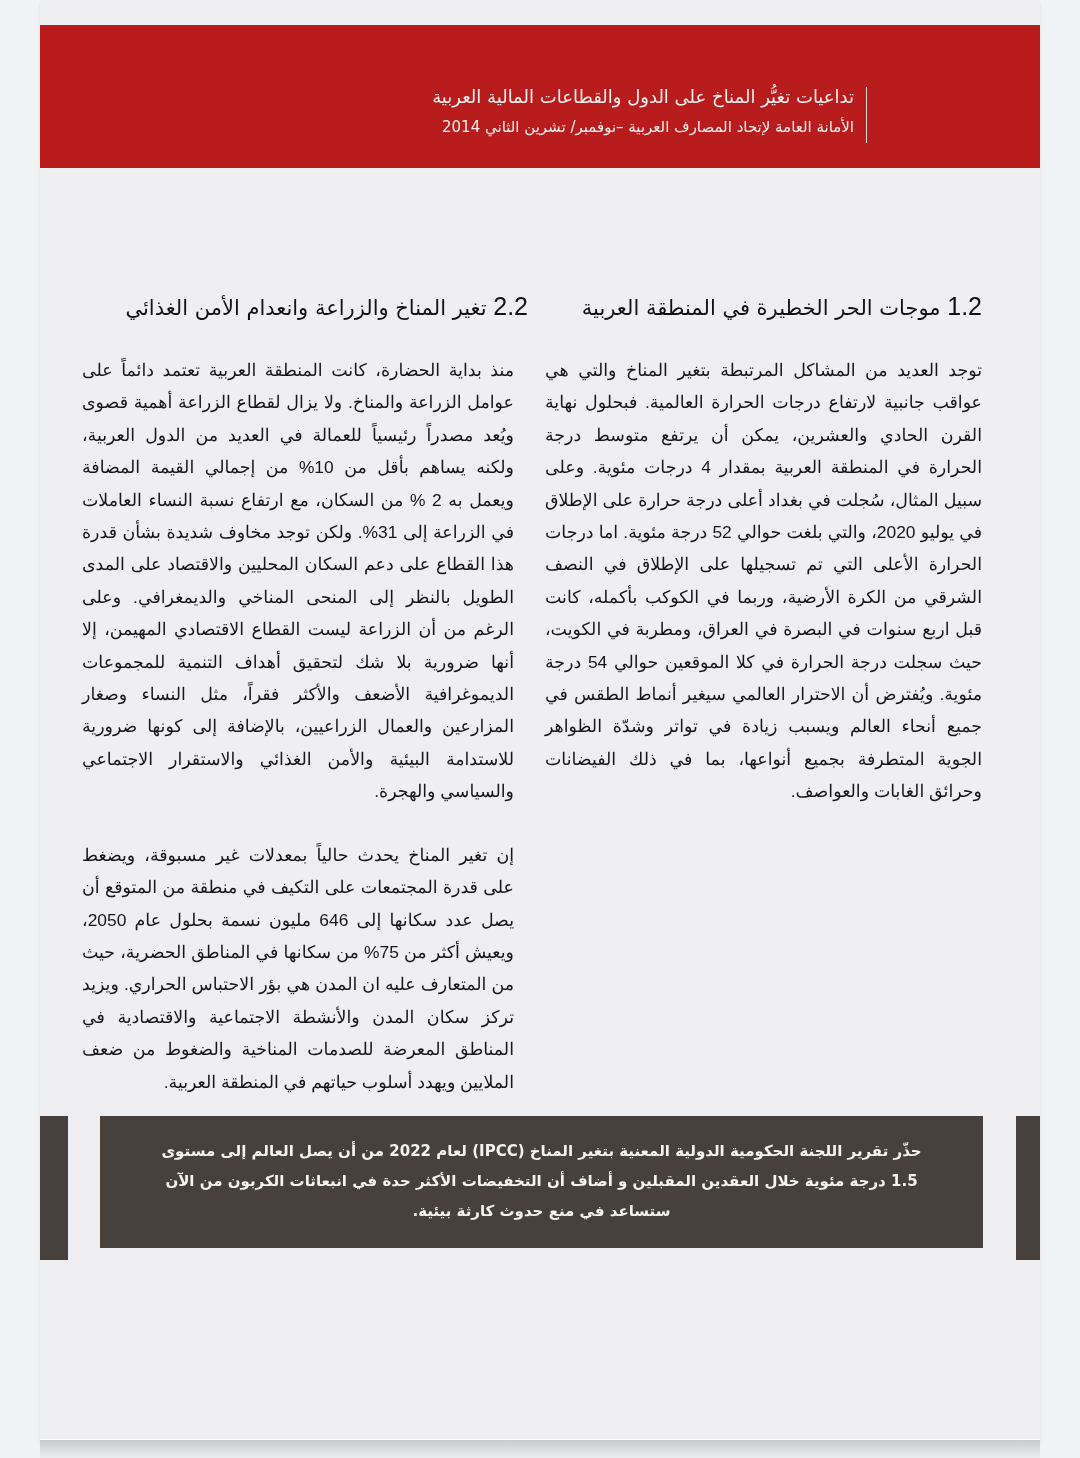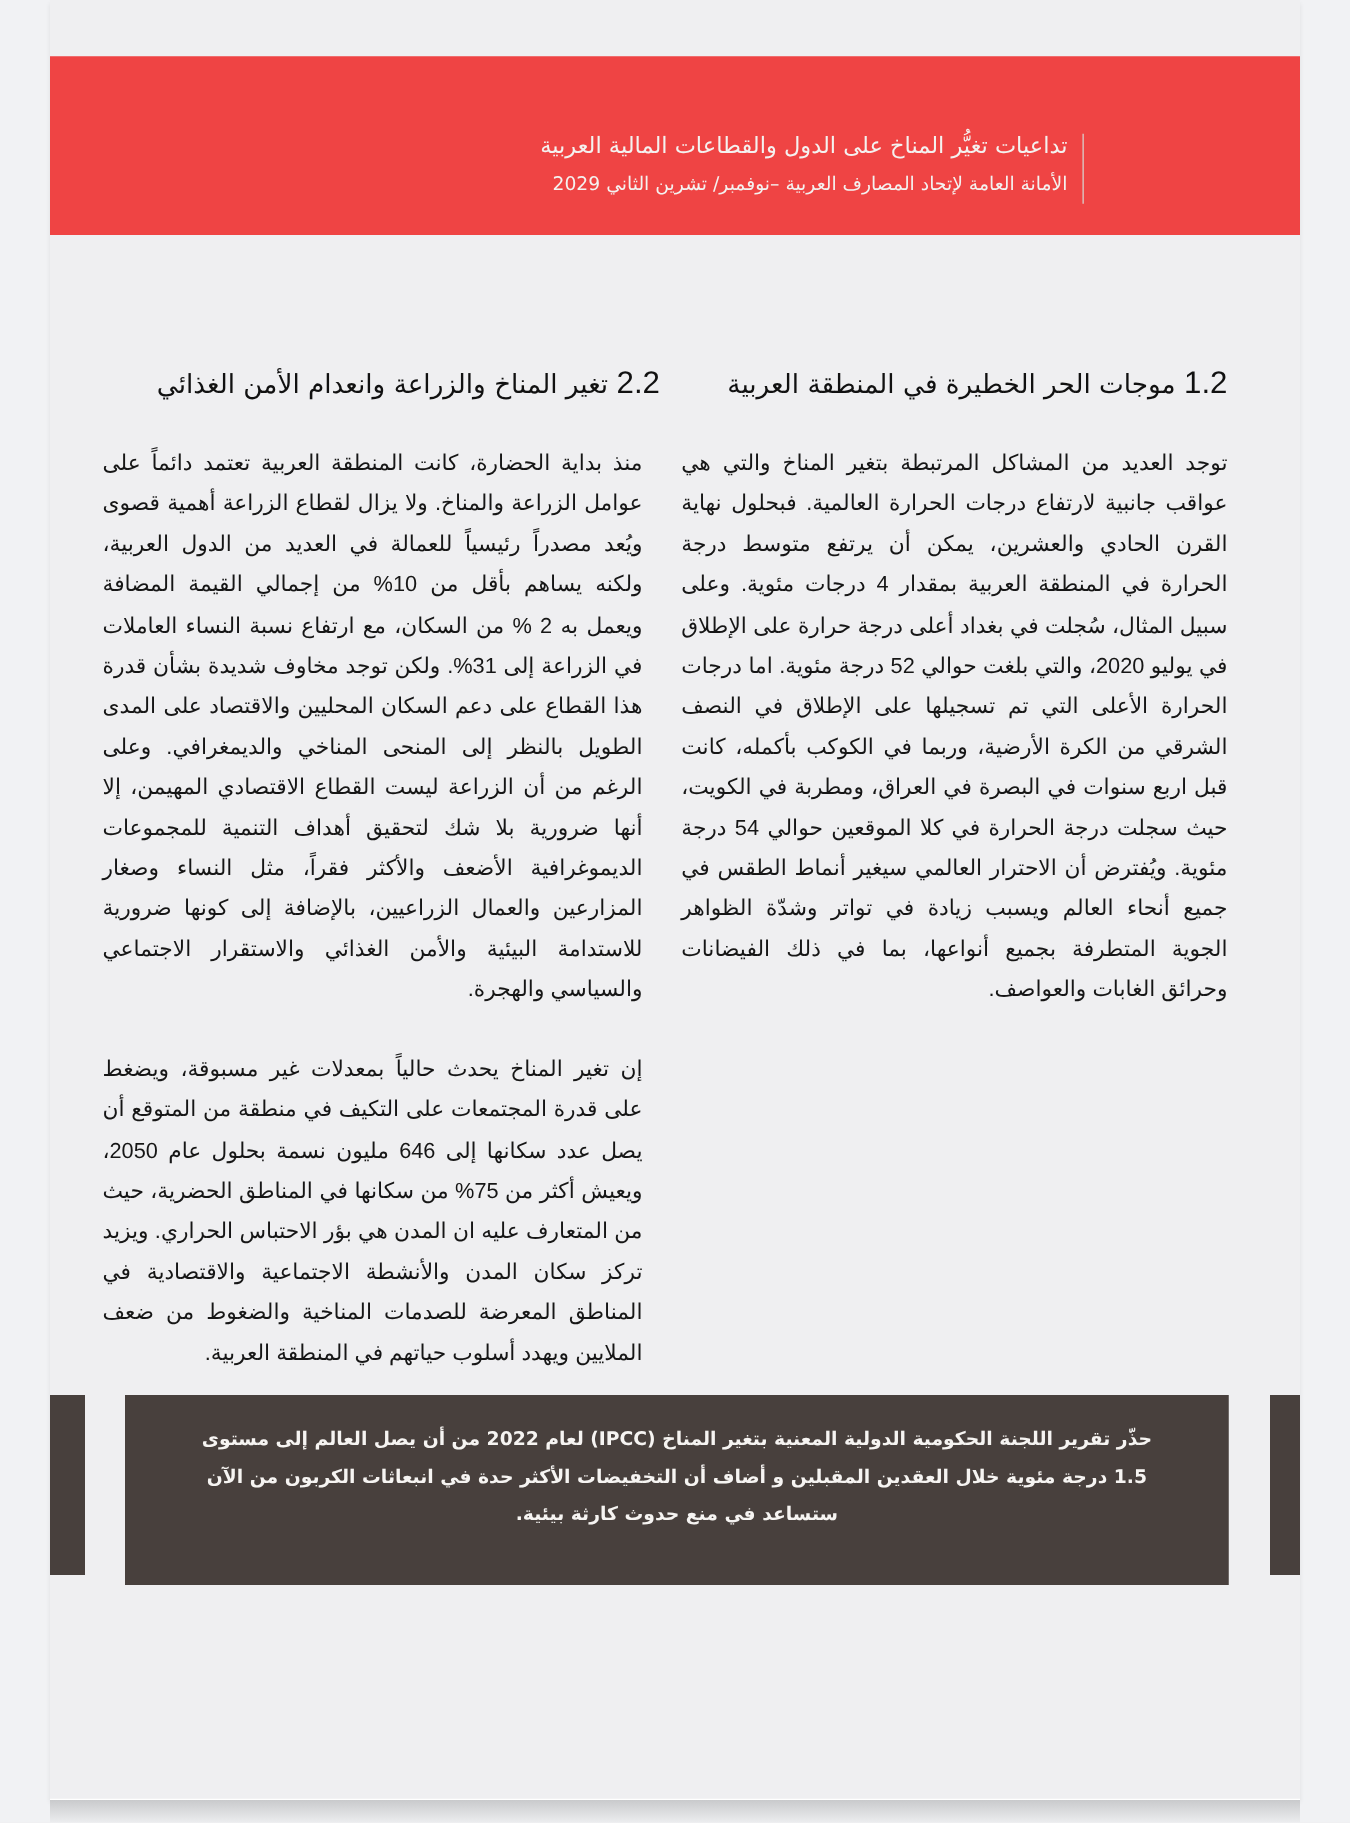--- a/index.html
+++ b/index.html
@@ -21,22 +21,21 @@
       position: absolute;
       left: 40px; top: 1439px;
       width: 1000px; height: 19px;
       background: linear-gradient(#c9cacc, #eeeff1);
       border-top: 1px solid #fff;
     }
     .header {
       position: absolute;
       left: 40px; top: 25px;
       width: 1000px; height: 143px;
-      background: #ef4444;
-      margin-top: 20px;
+      background: #b91c1c;
     }
     .header-texts {
       position: absolute;
       right: 186px; top: 60px;
       direction: rtl;
       text-align: right;
       color: #f4f2f0;
     }
     .header-title {
       font-family: "DejaVu Sans", sans-serif;
@@ -113,21 +112,21 @@
       position: absolute; left: 40px; top: 1116px;
       width: 28px; height: 144px; background: #48403d;
     }
     .callout-side-right {
       position: absolute; left: 1016px; top: 1116px;
       width: 24px; height: 144px; background: #48403d;
     }
     .callout {
       position: absolute;
       left: 100px; top: 1116px;
-      width: 883px; height: 152px;
+      width: 883px; height: 132px;
       background: #48403d;
       color: #f6f4f2;
     }
     .callout-text {
       position: absolute;
       left: 60px; right: 60px; top: 20px;
       direction: rtl;
       text-align: center;
       font-family: "DejaVu Sans", sans-serif;
       font-weight: bold;
@@ -137,21 +136,21 @@
   </style>
 </head>
 <body>
 
 <div class="page"></div>
 <div class="page-bottom-shadow"></div>
 
 <div class="header">
   <div class="header-texts">
     <div class="header-title">تداعيات تغيُّر المناخ على الدول والقطاعات المالية العربية</div>
-    <div class="header-sub">الأمانة العامة لإتحاد المصارف العربية –نوفمبر/ تشرين الثاني 2029</div>
+    <div class="header-sub">الأمانة العامة لإتحاد المصارف العربية –نوفمبر/ تشرين الثاني 2014</div>
   </div>
   <div class="header-divider"></div>
 </div>
 
 <div class="section-heading h1">
   <span class="h-num">1.2</span>
   <span>موجات الحر الخطيرة في المنطقة العربية</span>
 </div>
 
 <div class="section-heading h2">

